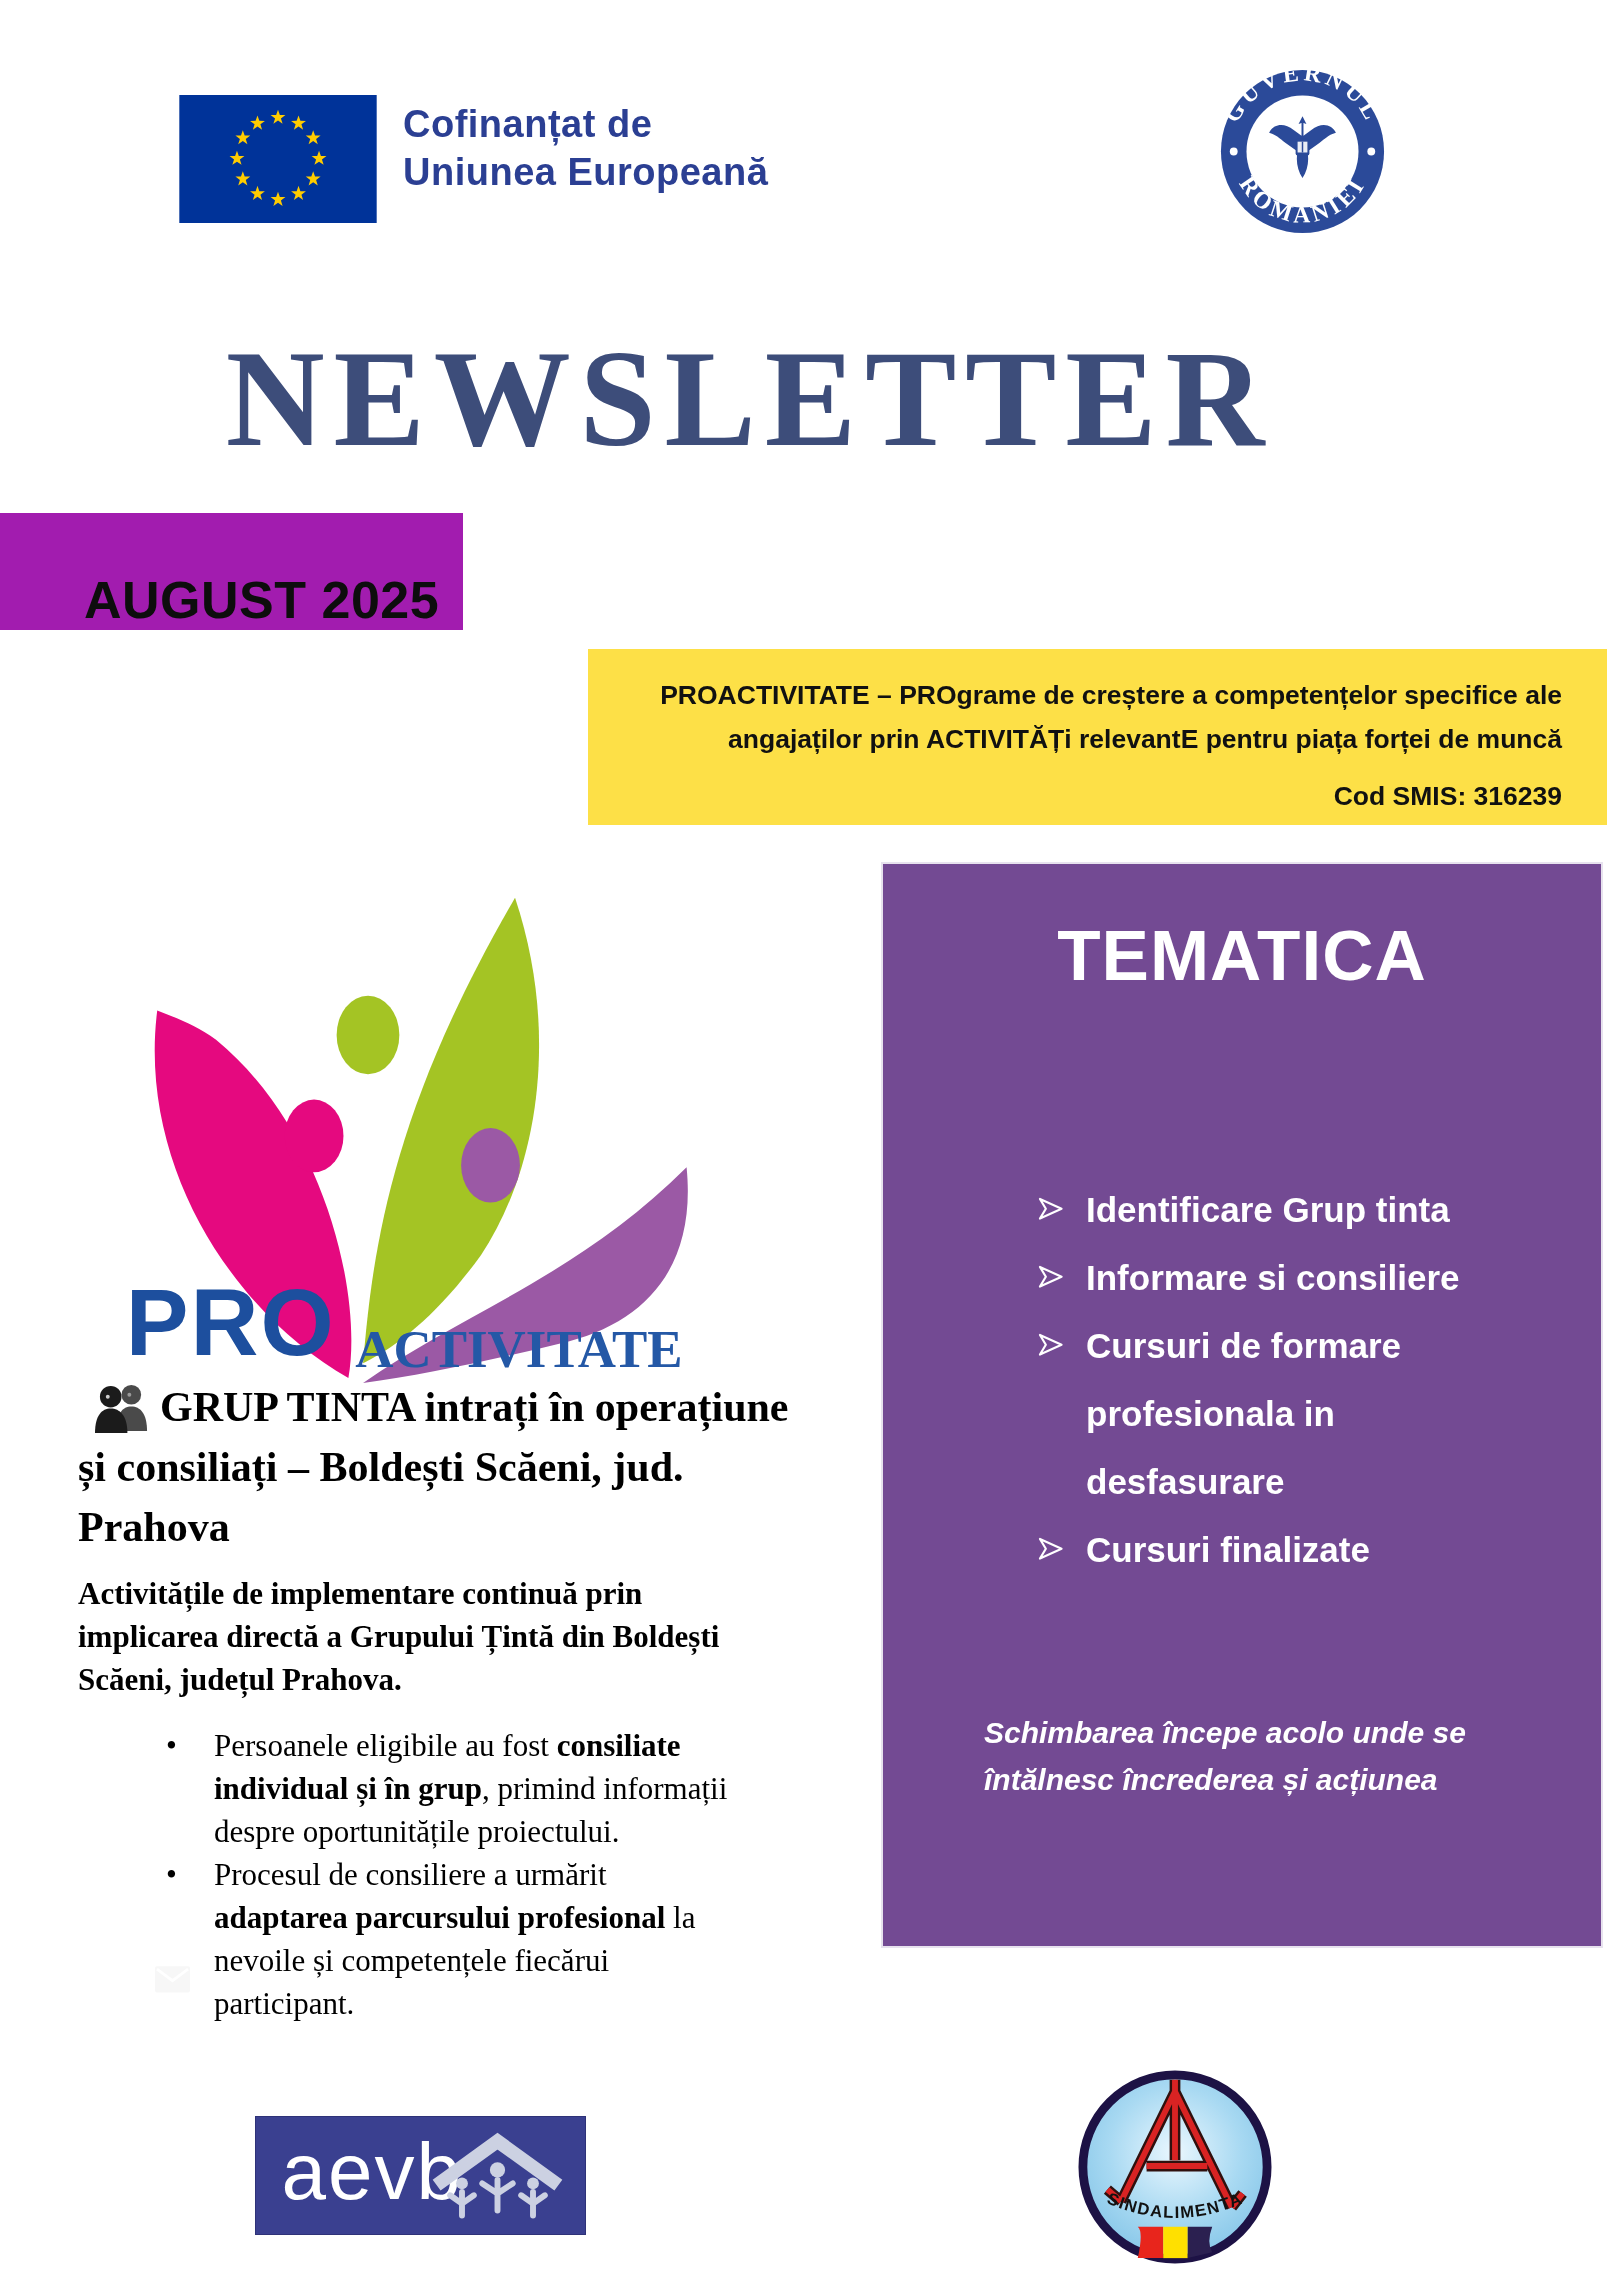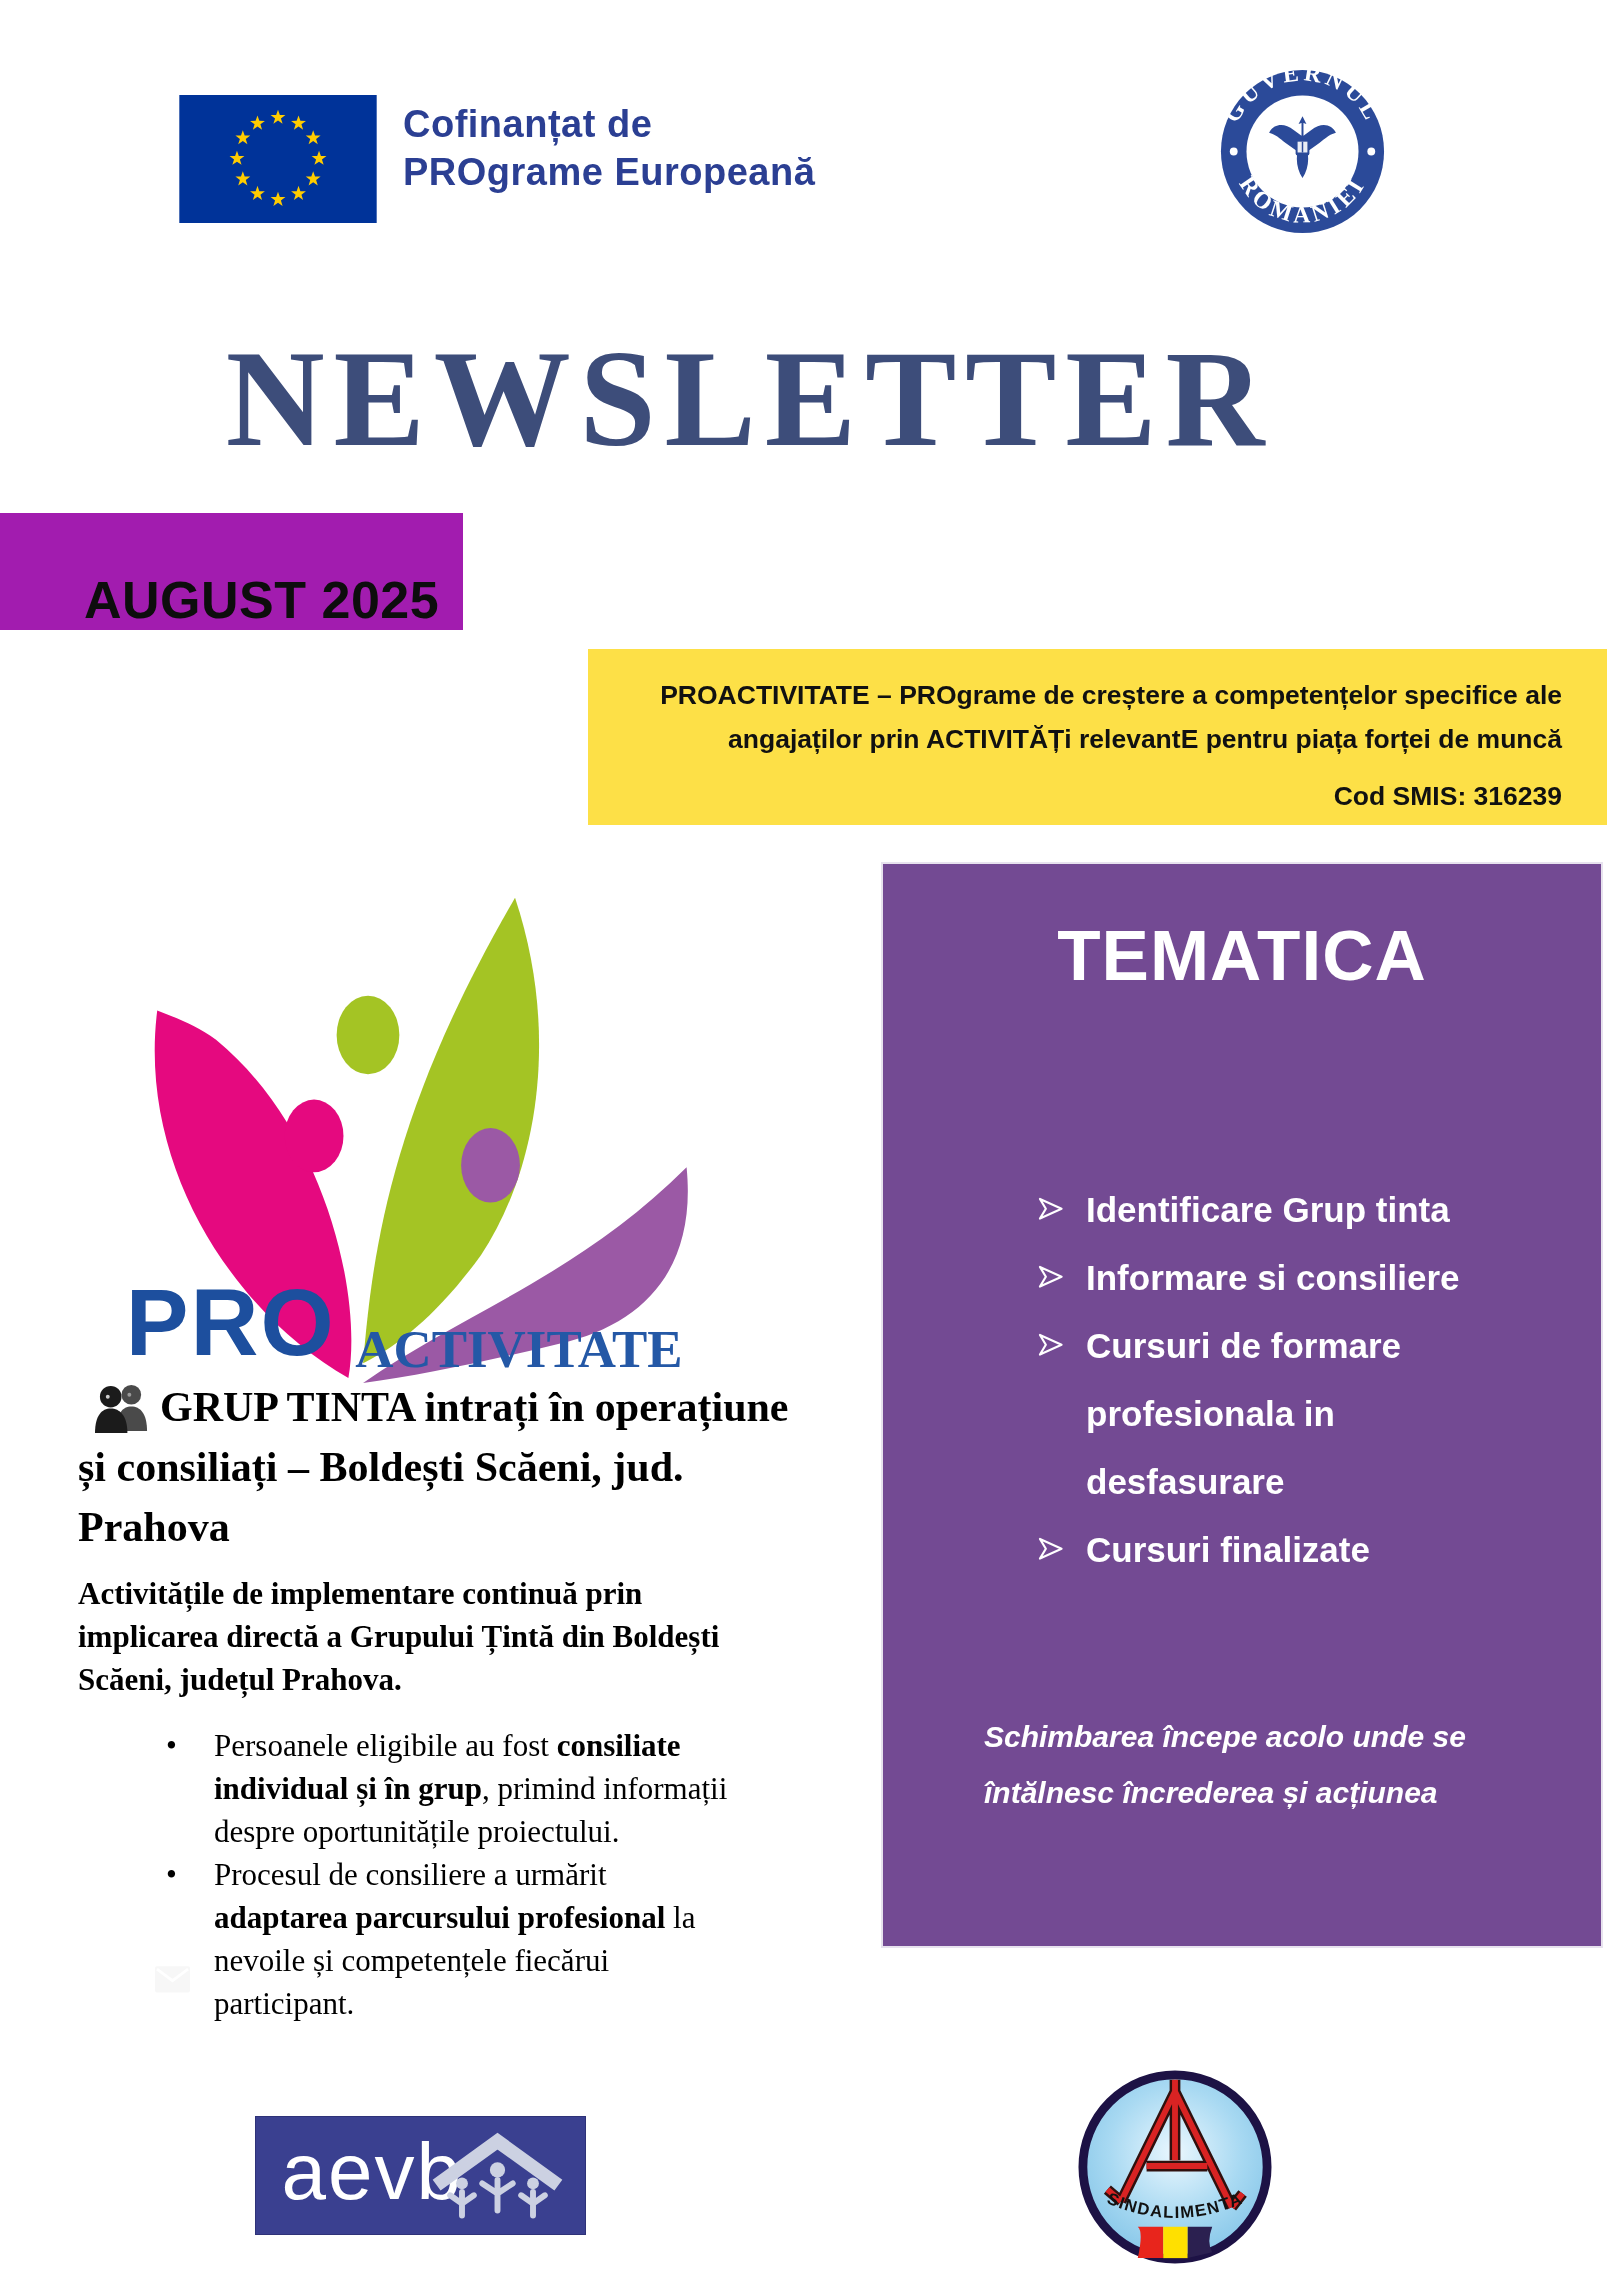--- a/index.html
+++ b/index.html
@@ -59,21 +59,21 @@
   #tematica-list { position:absolute; top:312px; left:155px; width:490px; }
   .tem-item { display:flex; align-items:flex-start; }
   .tem-item .arrow { flex:0 0 25.5px; margin-top:19.6px; margin-right:22.5px; }
   .tem-item .label {
     color:#fff; font-weight:bold; font-size:35px; line-height:68px;
     max-width:436px;
   }
   #tematica-quote {
     position:absolute; top:845px; left:101px; width:549px;
     color:#fff; font-weight:bold; font-style:italic;
-    font-size:30px; line-height:56px;
+    font-size:30px; line-height:47px;
   }
 
   
   #pro-logo { left:69px; top:861px; width:647px; height:515px; }
 
   #article-heading {
     left:78px; top:1365px; width:716px;
     font-family:"Liberation Serif", serif; font-weight:bold;
     font-size:42px; line-height:60px; color:#000;
     text-indent:82px;
@@ -133,21 +133,21 @@
     <use href="#star" transform="translate(101,107)"></use>
     <use href="#star" transform="translate(80,101)"></use>
     <use href="#star" transform="translate(65,86)"></use>
     <use href="#star" transform="translate(59,65)"></use>
     <use href="#star" transform="translate(65,44)"></use>
     <use href="#star" transform="translate(80,29)"></use>
   </svg>
 
   <div id="eu-text" class="abs">
     <div>Cofinanțat de</div>
-    <div>PROgrame Europeană</div>
+    <div>Uniunea Europeană</div>
   </div>
 
   <svg id="gov-seal" class="abs" viewBox="0 0 172 172" xmlns="http://www.w3.org/2000/svg">
     <circle cx="86" cy="86" r="83" fill="#2b4a99"></circle>
     <circle cx="86" cy="86" r="57" fill="#ffffff"></circle>
     <path id="govtop" d="M 14,86 A 72,72 0 0 1 158,86" fill="none"></path>
     <path id="govbot" d="M 14,86 A 72,72 0 0 0 158,86" fill="none"></path>
     <text font-size="24" font-weight="bold" fill="#ffffff" letter-spacing="4" font-family="Liberation Serif, serif">
       <textPath href="#govtop" startOffset="50%" text-anchor="middle">GUVERNUL</textPath>
     </text>

